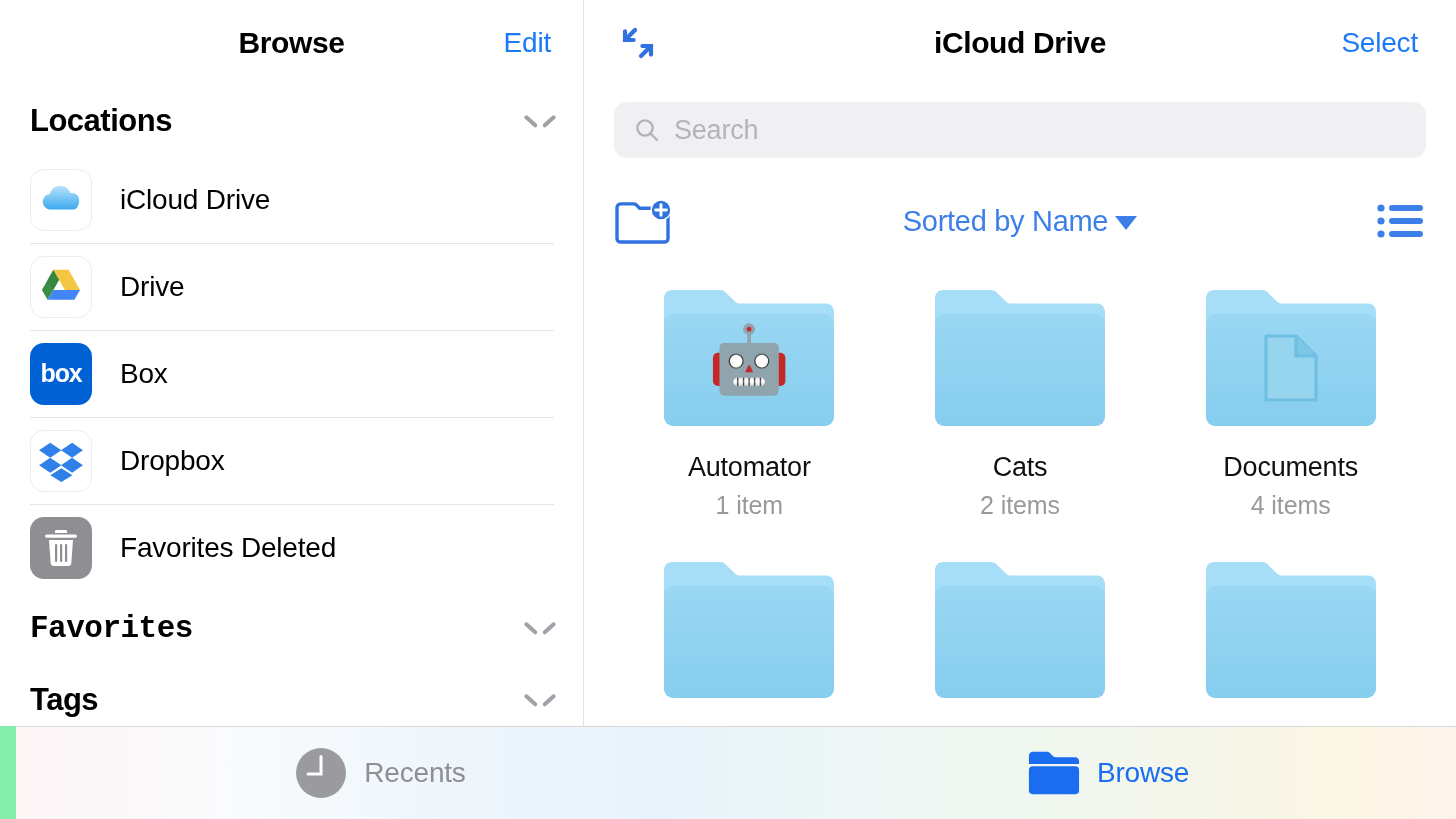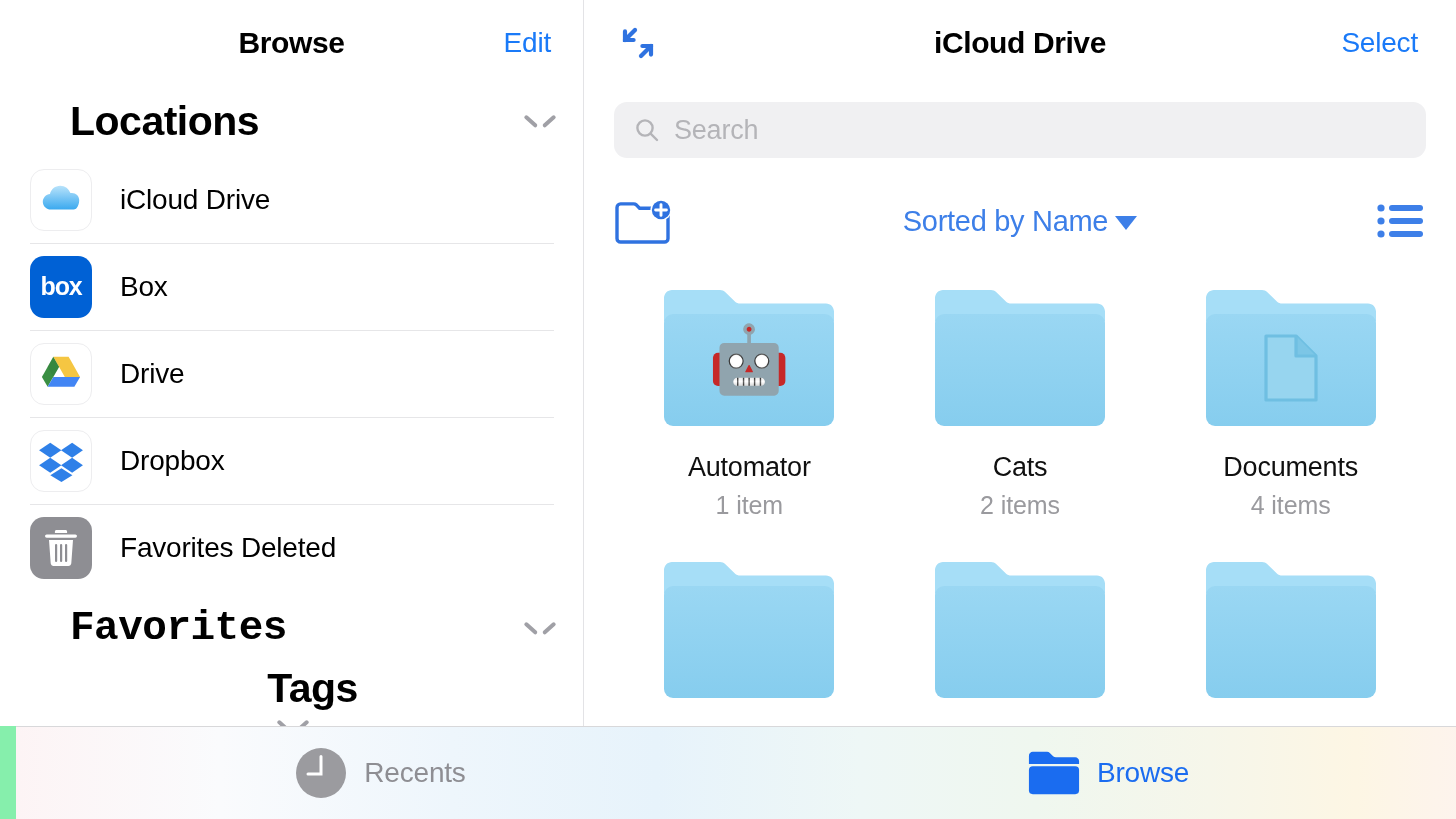--- a/index.html
+++ b/index.html
@@ -72,25 +72,24 @@
 
   
   .section-head {
     display: flex;
     align-items: center;
     justify-content: space-between;
     padding: 0 28px 0 30px;
     height: 70px;
   }
   .section-title {
-    font-size: 41px;
+    font-size: 31px;
     font-weight: 700;
     color: #000000;
     letter-spacing: -0.5px;
-    margin-left: 40px;
   }
   .chev {
     width: 30px; height: 18px;
     position: relative;
     flex: none;
   }
   .chev::before, .chev::after {
     content: "";
     position: absolute;
     top: 2px;
@@ -373,36 +372,36 @@
                   <stop offset="1" stop-color="#3aa9ef"></stop>
                 </linearGradient>
               </defs>
               <path fill="url(#gicl)" d="M37 34H13.5C8.8 34 5 30.3 5 25.8c0-4.2 3.3-7.7 7.5-8.1C13.6 12.7 17.9 9 23.2 9c5 0 9.2 3.3 10.6 7.8.5-.1 1-.2 1.6-.2 4.2 0 7.6 3.3 7.6 7.4S41.2 34 37 34z"></path>
             </svg>
           </span>
           <span class="loc-label">iCloud Drive</span>
         </div>
 
         <div class="loc-row">
-          <span class="app-icon icon-box">
-            <span class="boxword">box</span>
-          </span>
-          <span class="loc-label">Box</span>
-        </div>
-
-        <div class="loc-row">
           <span class="app-icon ai-white icon-drive">
             <svg viewBox="0 0 48 44">
               <path fill="#3a8f43" d="M15.6 3 3 25.2l6.3 10.9L22 13.9z"></path>
               <path fill="#f5c642" d="M15.6 3h16.8l12.6 22.2H28.2z"></path>
               <path fill="#4285f4" d="M9.3 36.1h29.4L45 25.2H15.6z"></path>
               <path fill="#2d6e35" d="M15.6 3 9.3 14l6.3 10.9L22 13.9z" opacity=".25"></path>
             </svg>
           </span>
           <span class="loc-label">Drive</span>
+        </div>
+
+        <div class="loc-row">
+          <span class="app-icon icon-box">
+            <span class="boxword">box</span>
+          </span>
+          <span class="loc-label">Box</span>
         </div>
 
         <div class="loc-row">
           <span class="app-icon ai-white icon-dropbox">
             <svg viewBox="0 0 48 46">
               <path fill="#2f80e8" d="M12.2 3 0 11.3l12.2 8.2 12.2-8.2z"></path>
               <path fill="#2f80e8" d="M36.2 3 24 11.3l12.2 8.2L48 11.3z"></path>
               <path fill="#2f80e8" d="M0 27.7 12.2 36l12.2-8.3-12.2-8.2z"></path>
               <path fill="#2f80e8" d="M36.2 19.5 24 27.7 36.2 36 48 27.7z"></path>
               <path fill="#2f80e8" d="M12.3 38.6 24.5 46l12-7.4L24.5 31z"></path>
@@ -425,21 +424,21 @@
           <span class="loc-label">Favorites Deleted</span>
         </div>
 
       </div>
 
       <div class="section-head" style="height:74px;font-family:Liberation Mono, monospace;">
         <div class="section-title">Favorites</div>
         <span class="chev"></span>
       </div>
 
-      <div class="section-head" style="height:70px;flex-direction:column;">
+      <div class="section-head" style="height:70px;">
         <div class="section-title">Tags</div>
         <span class="chev"></span>
       </div>
 
     </div>
 
     <div class="detail">
 
       <div class="dt-header">
         <span class="dt-expand">

